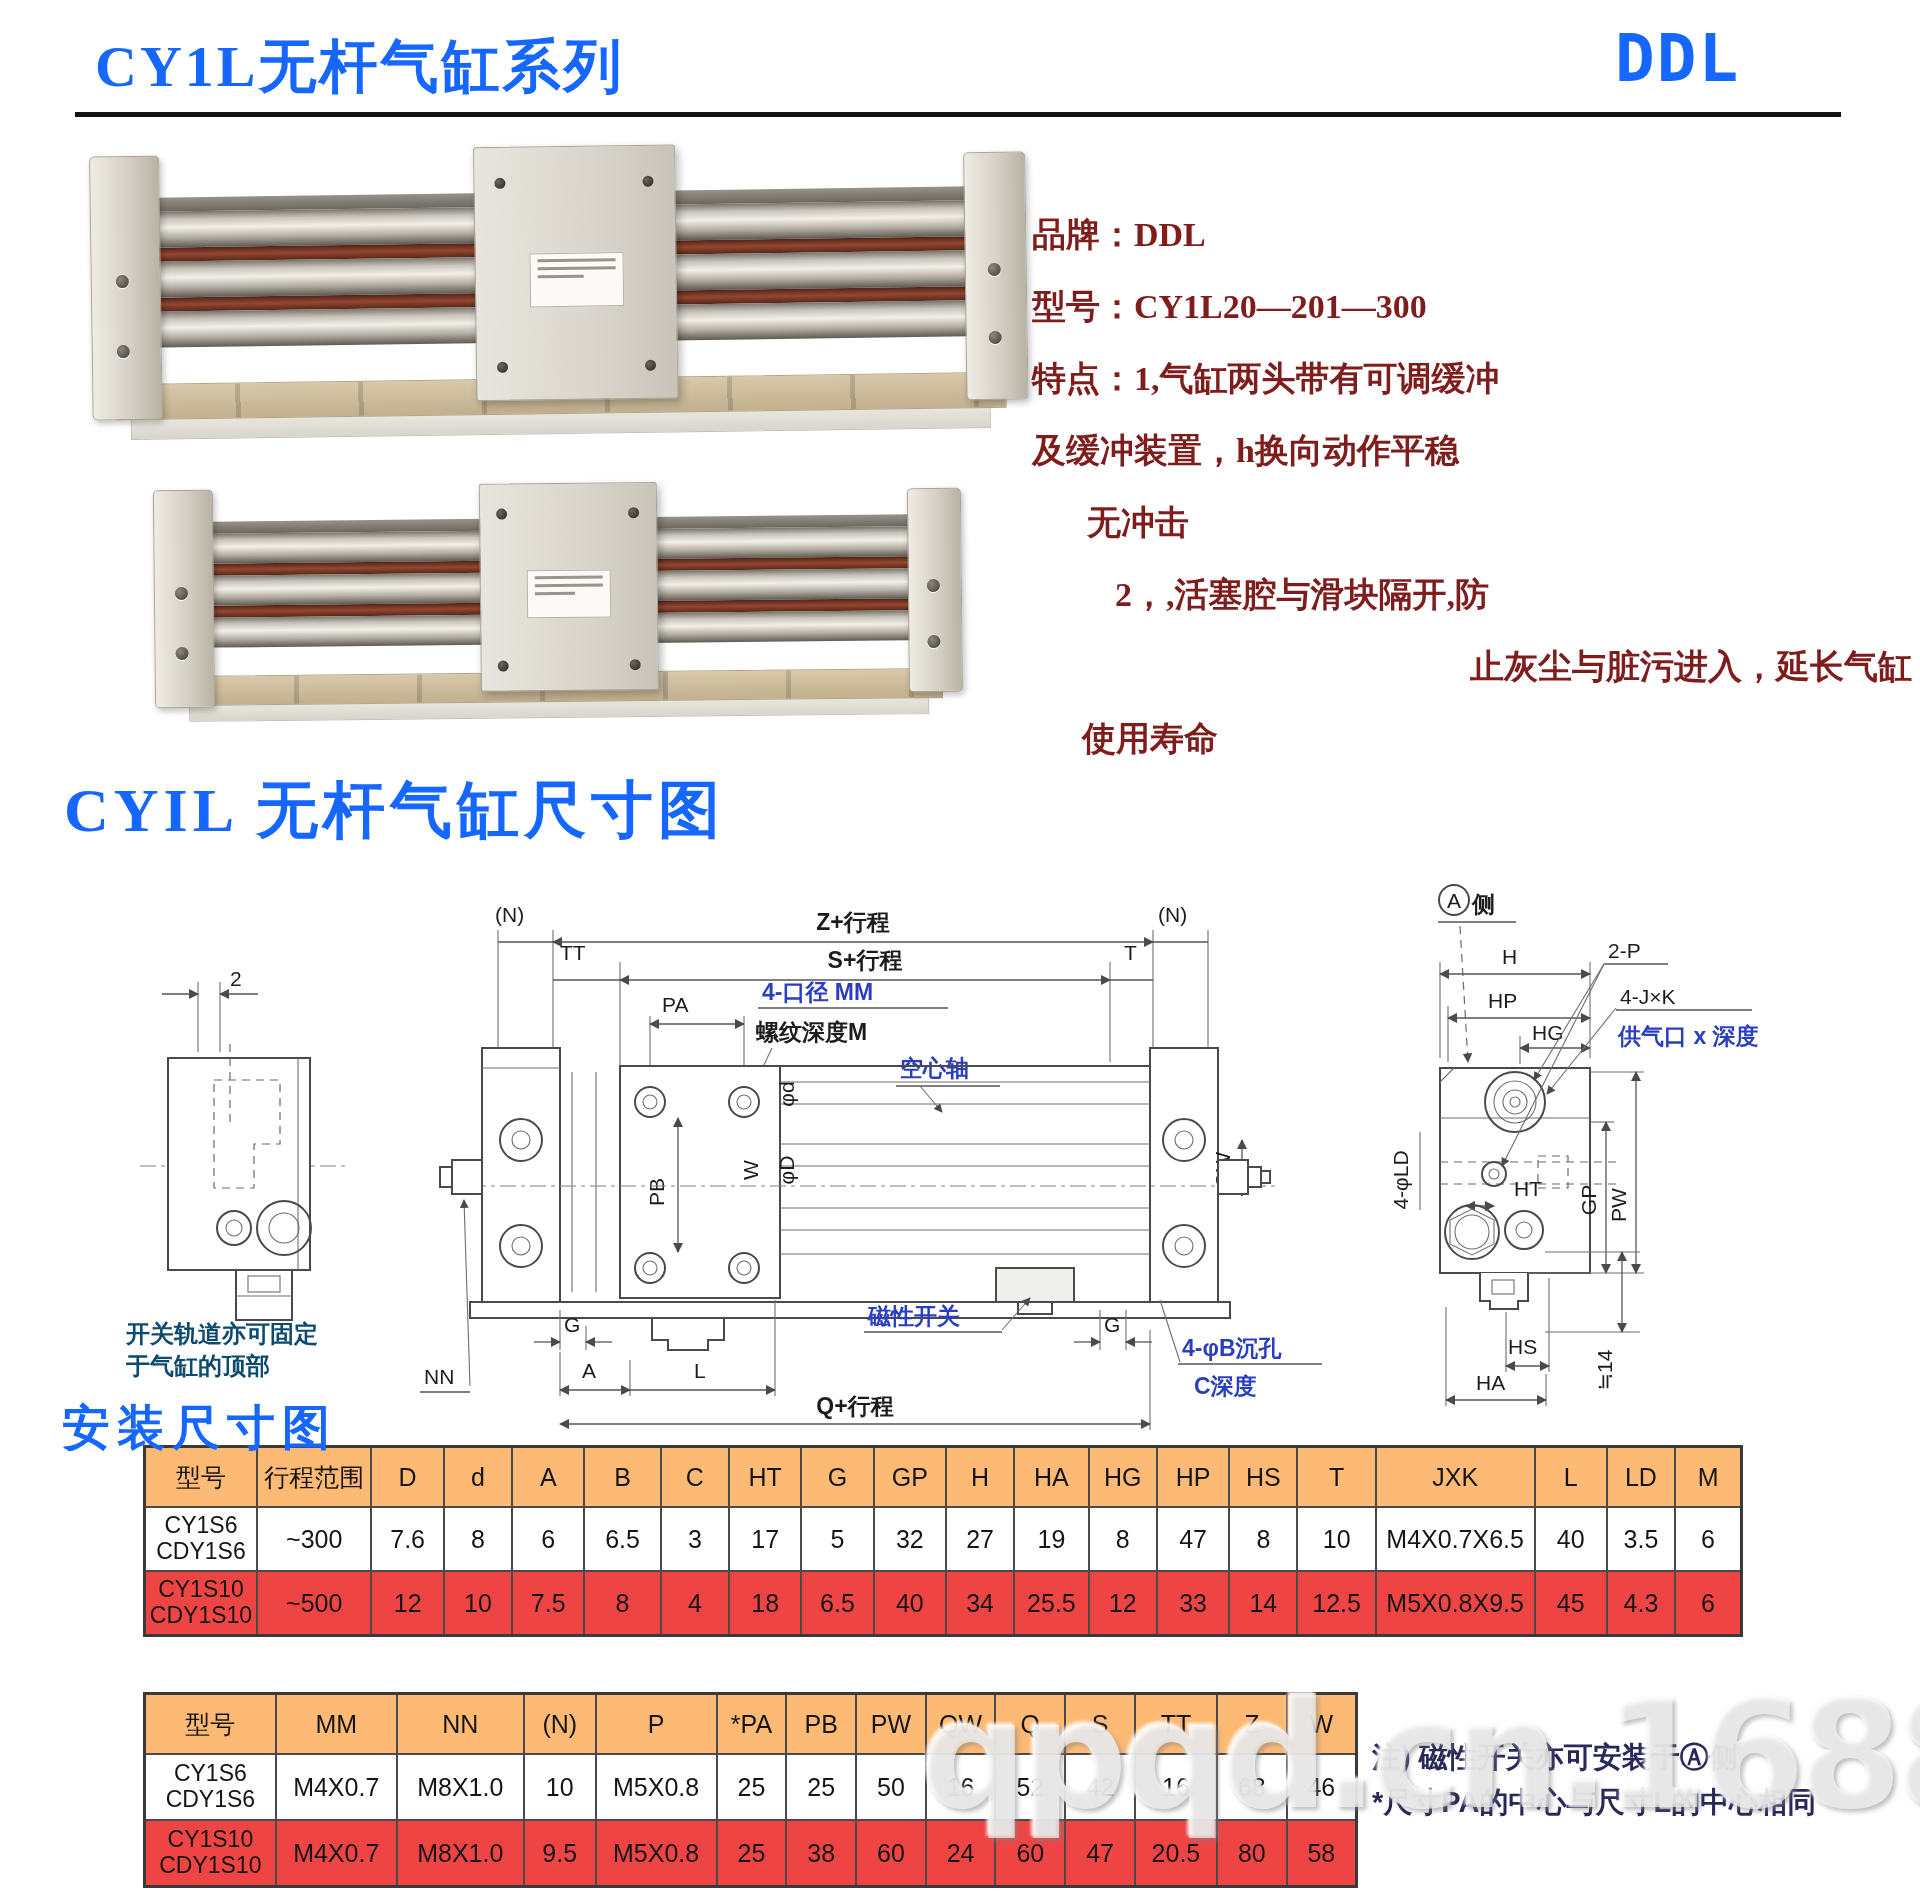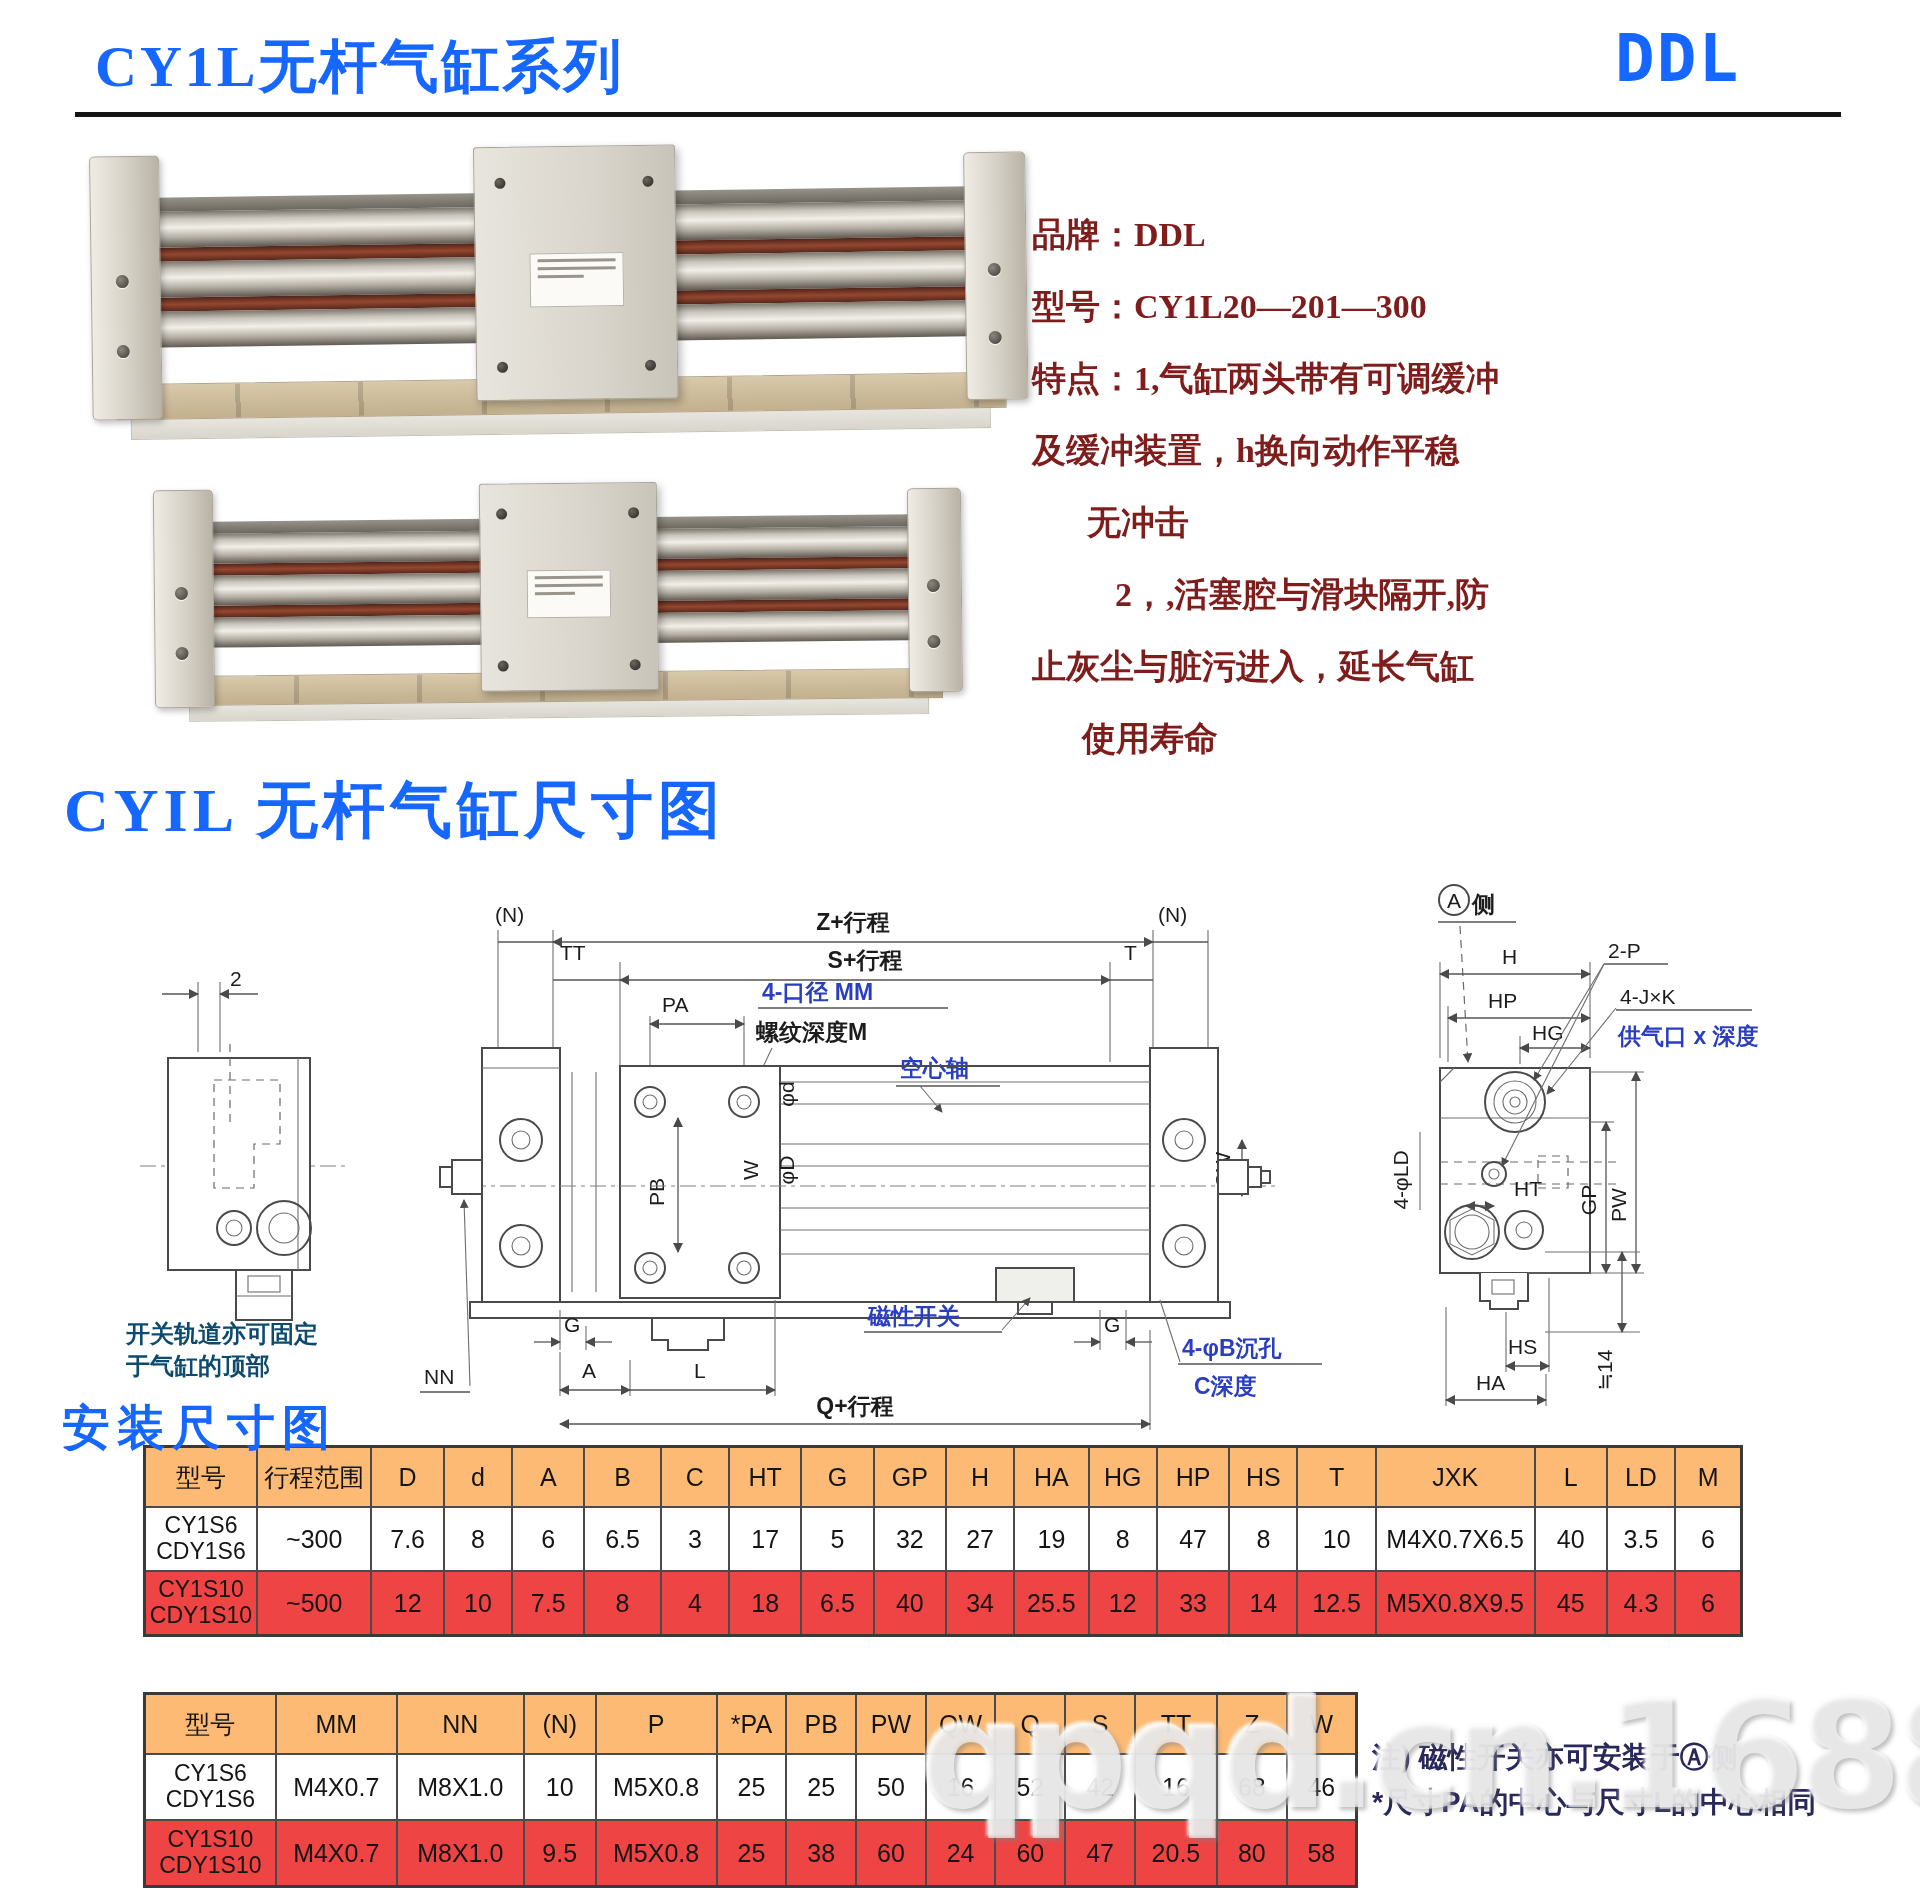--- a/index.html
+++ b/index.html
@@ -158,21 +158,21 @@
     </div>
   </div>
 
   <div class="info">
     <div>品牌：DDL</div>
     <div>型号：CY1L20—201—300</div>
     <div>特点：1,气缸两头带有可调缓冲</div>
     <div style="">及缓冲装置，h换向动作平稳</div>
     <div style="margin-left:55px;">无冲击</div>
     <div style="margin-left:83px;">2，,活塞腔与滑块隔开,防</div>
-    <div style="">止灰尘与脏污进入，延长气缸</div>
+    <div style="margin-left:52px;text-align:right;">止灰尘与脏污进入，延长气缸</div>
     <div style="margin-left:50px;">使用寿命</div>
   </div>
 
   <div class="sec1">CYIL 无杆气缸尺寸图</div>
   <div class="sec2">安装尺寸图</div>
 
   <svg class="draw" viewBox="60 870 1800 590">
     <defs>
       <marker id="ar" viewBox="0 0 10 10" refX="9" refY="5" markerWidth="8" markerHeight="8" orient="auto-start-reverse">
         <path d="M0,0L10,5L0,10z" fill="#4a4a4a"></path>

